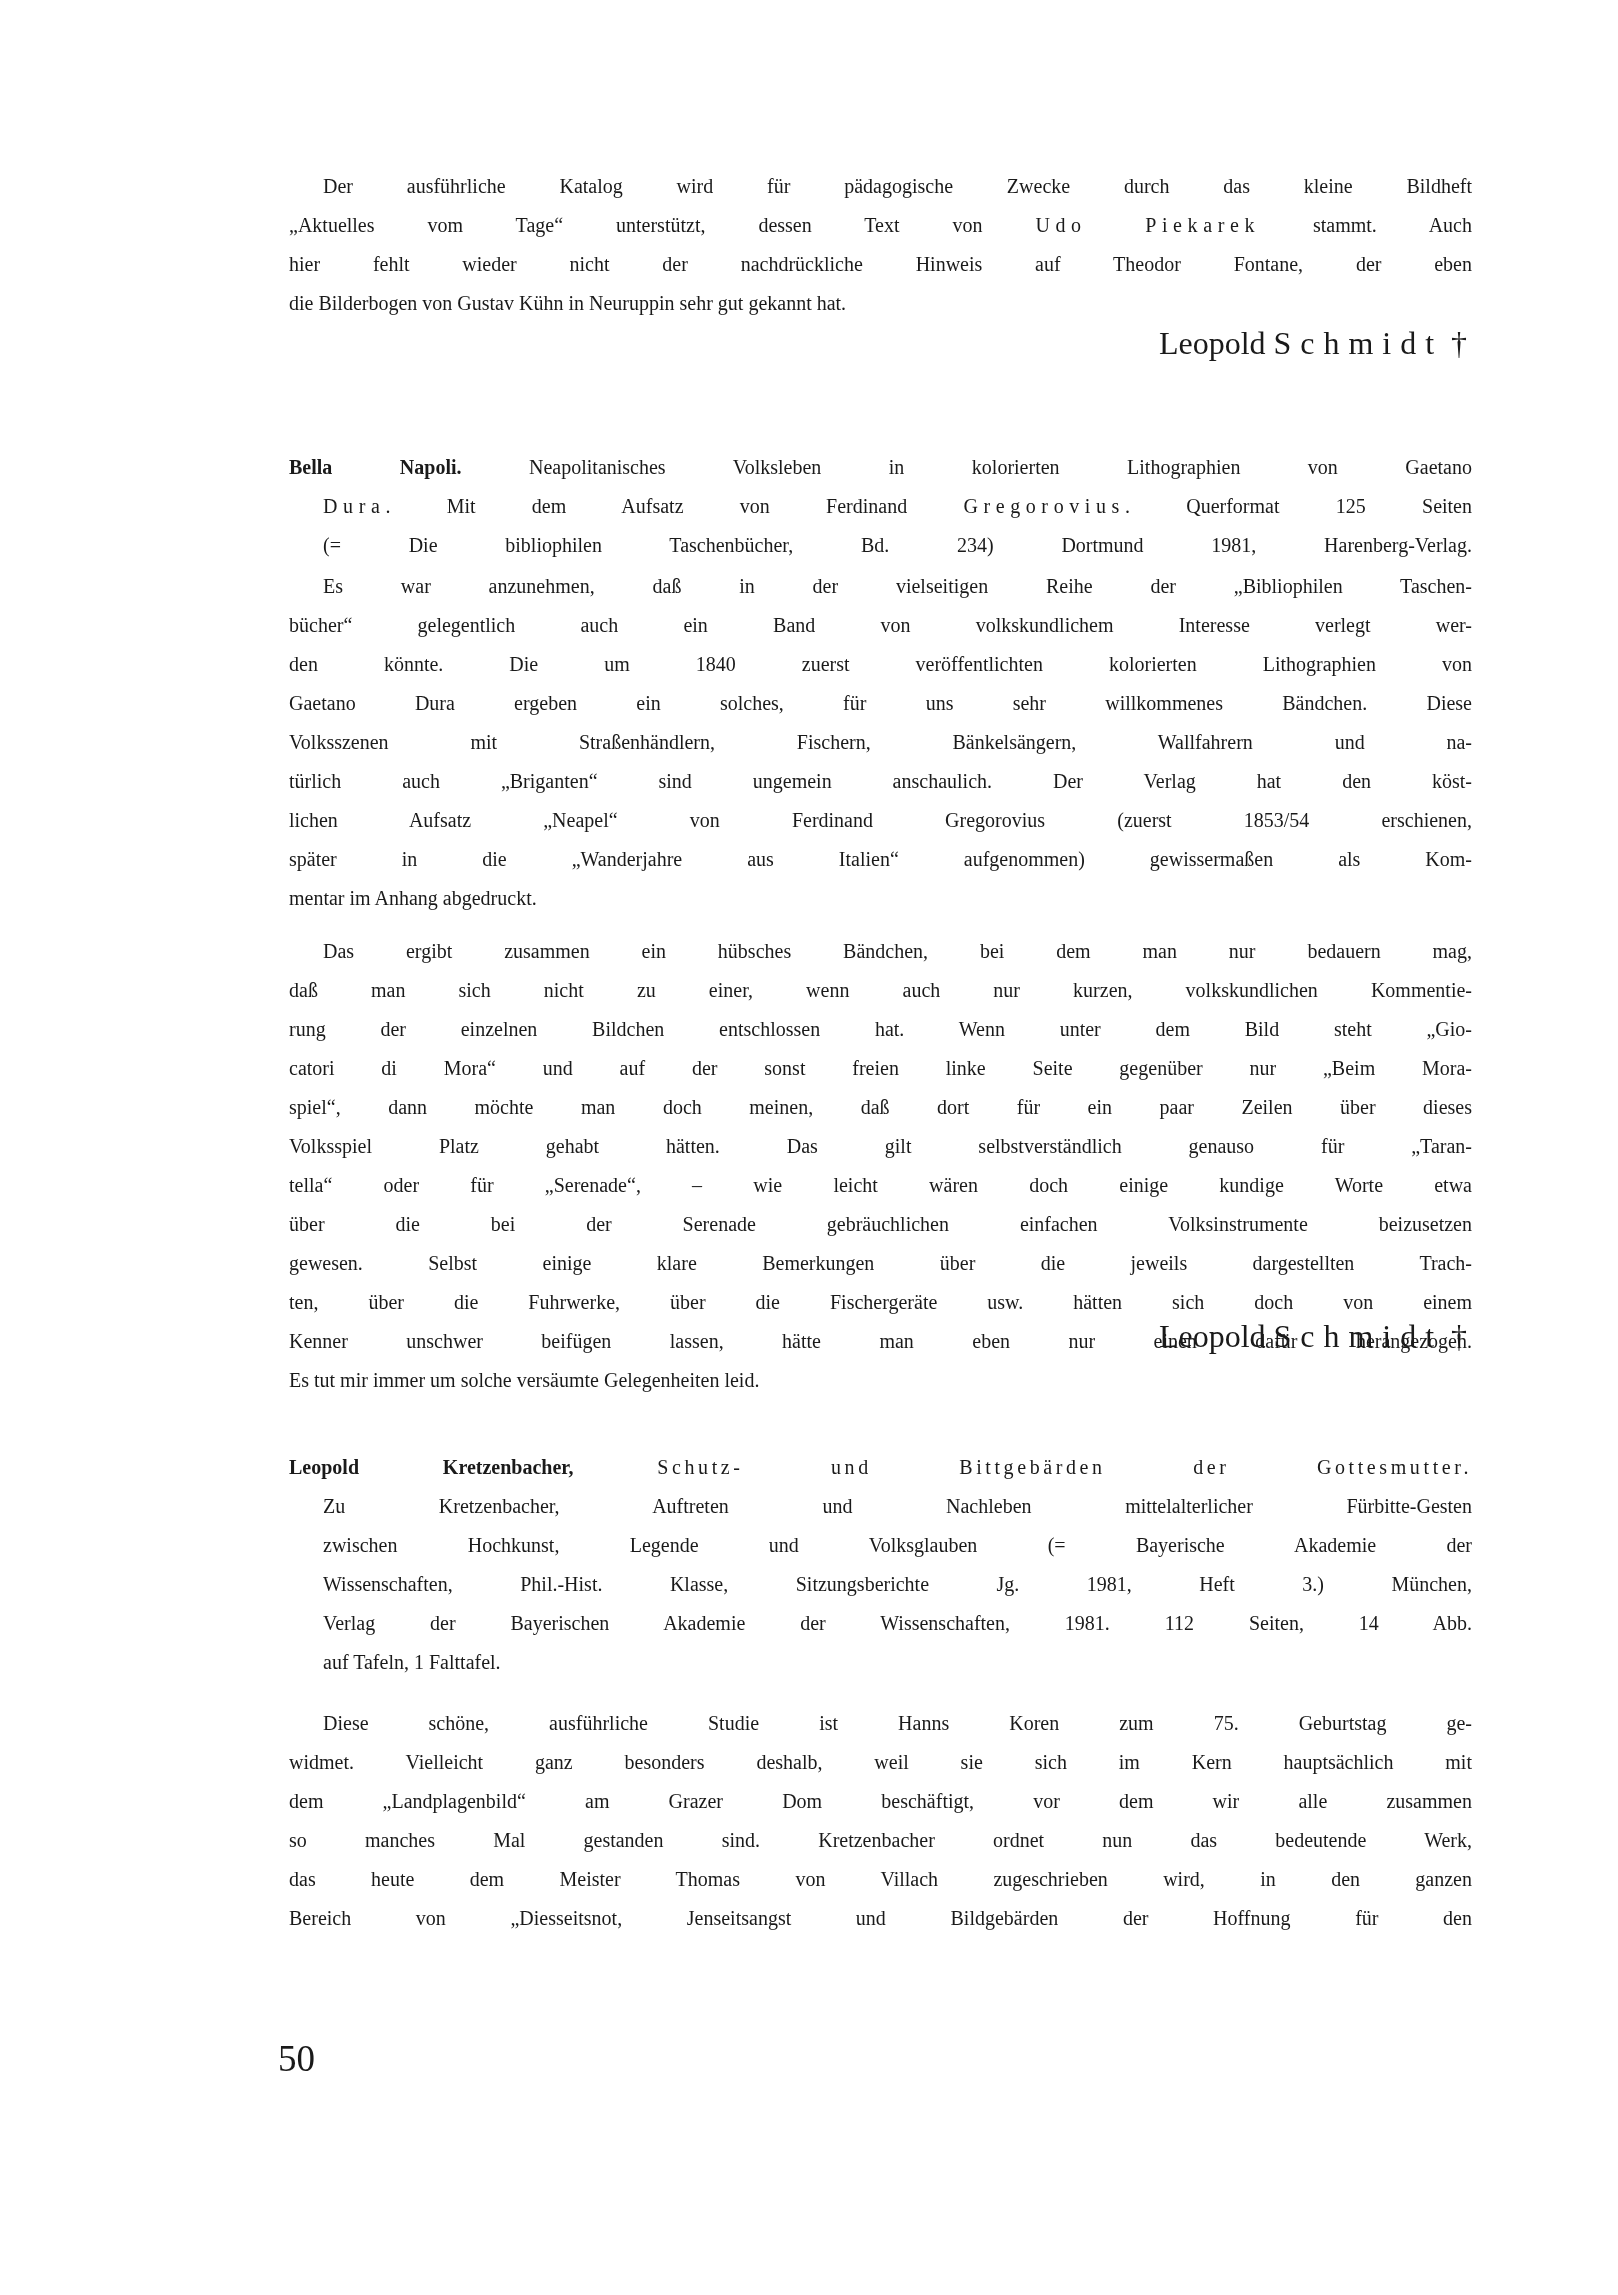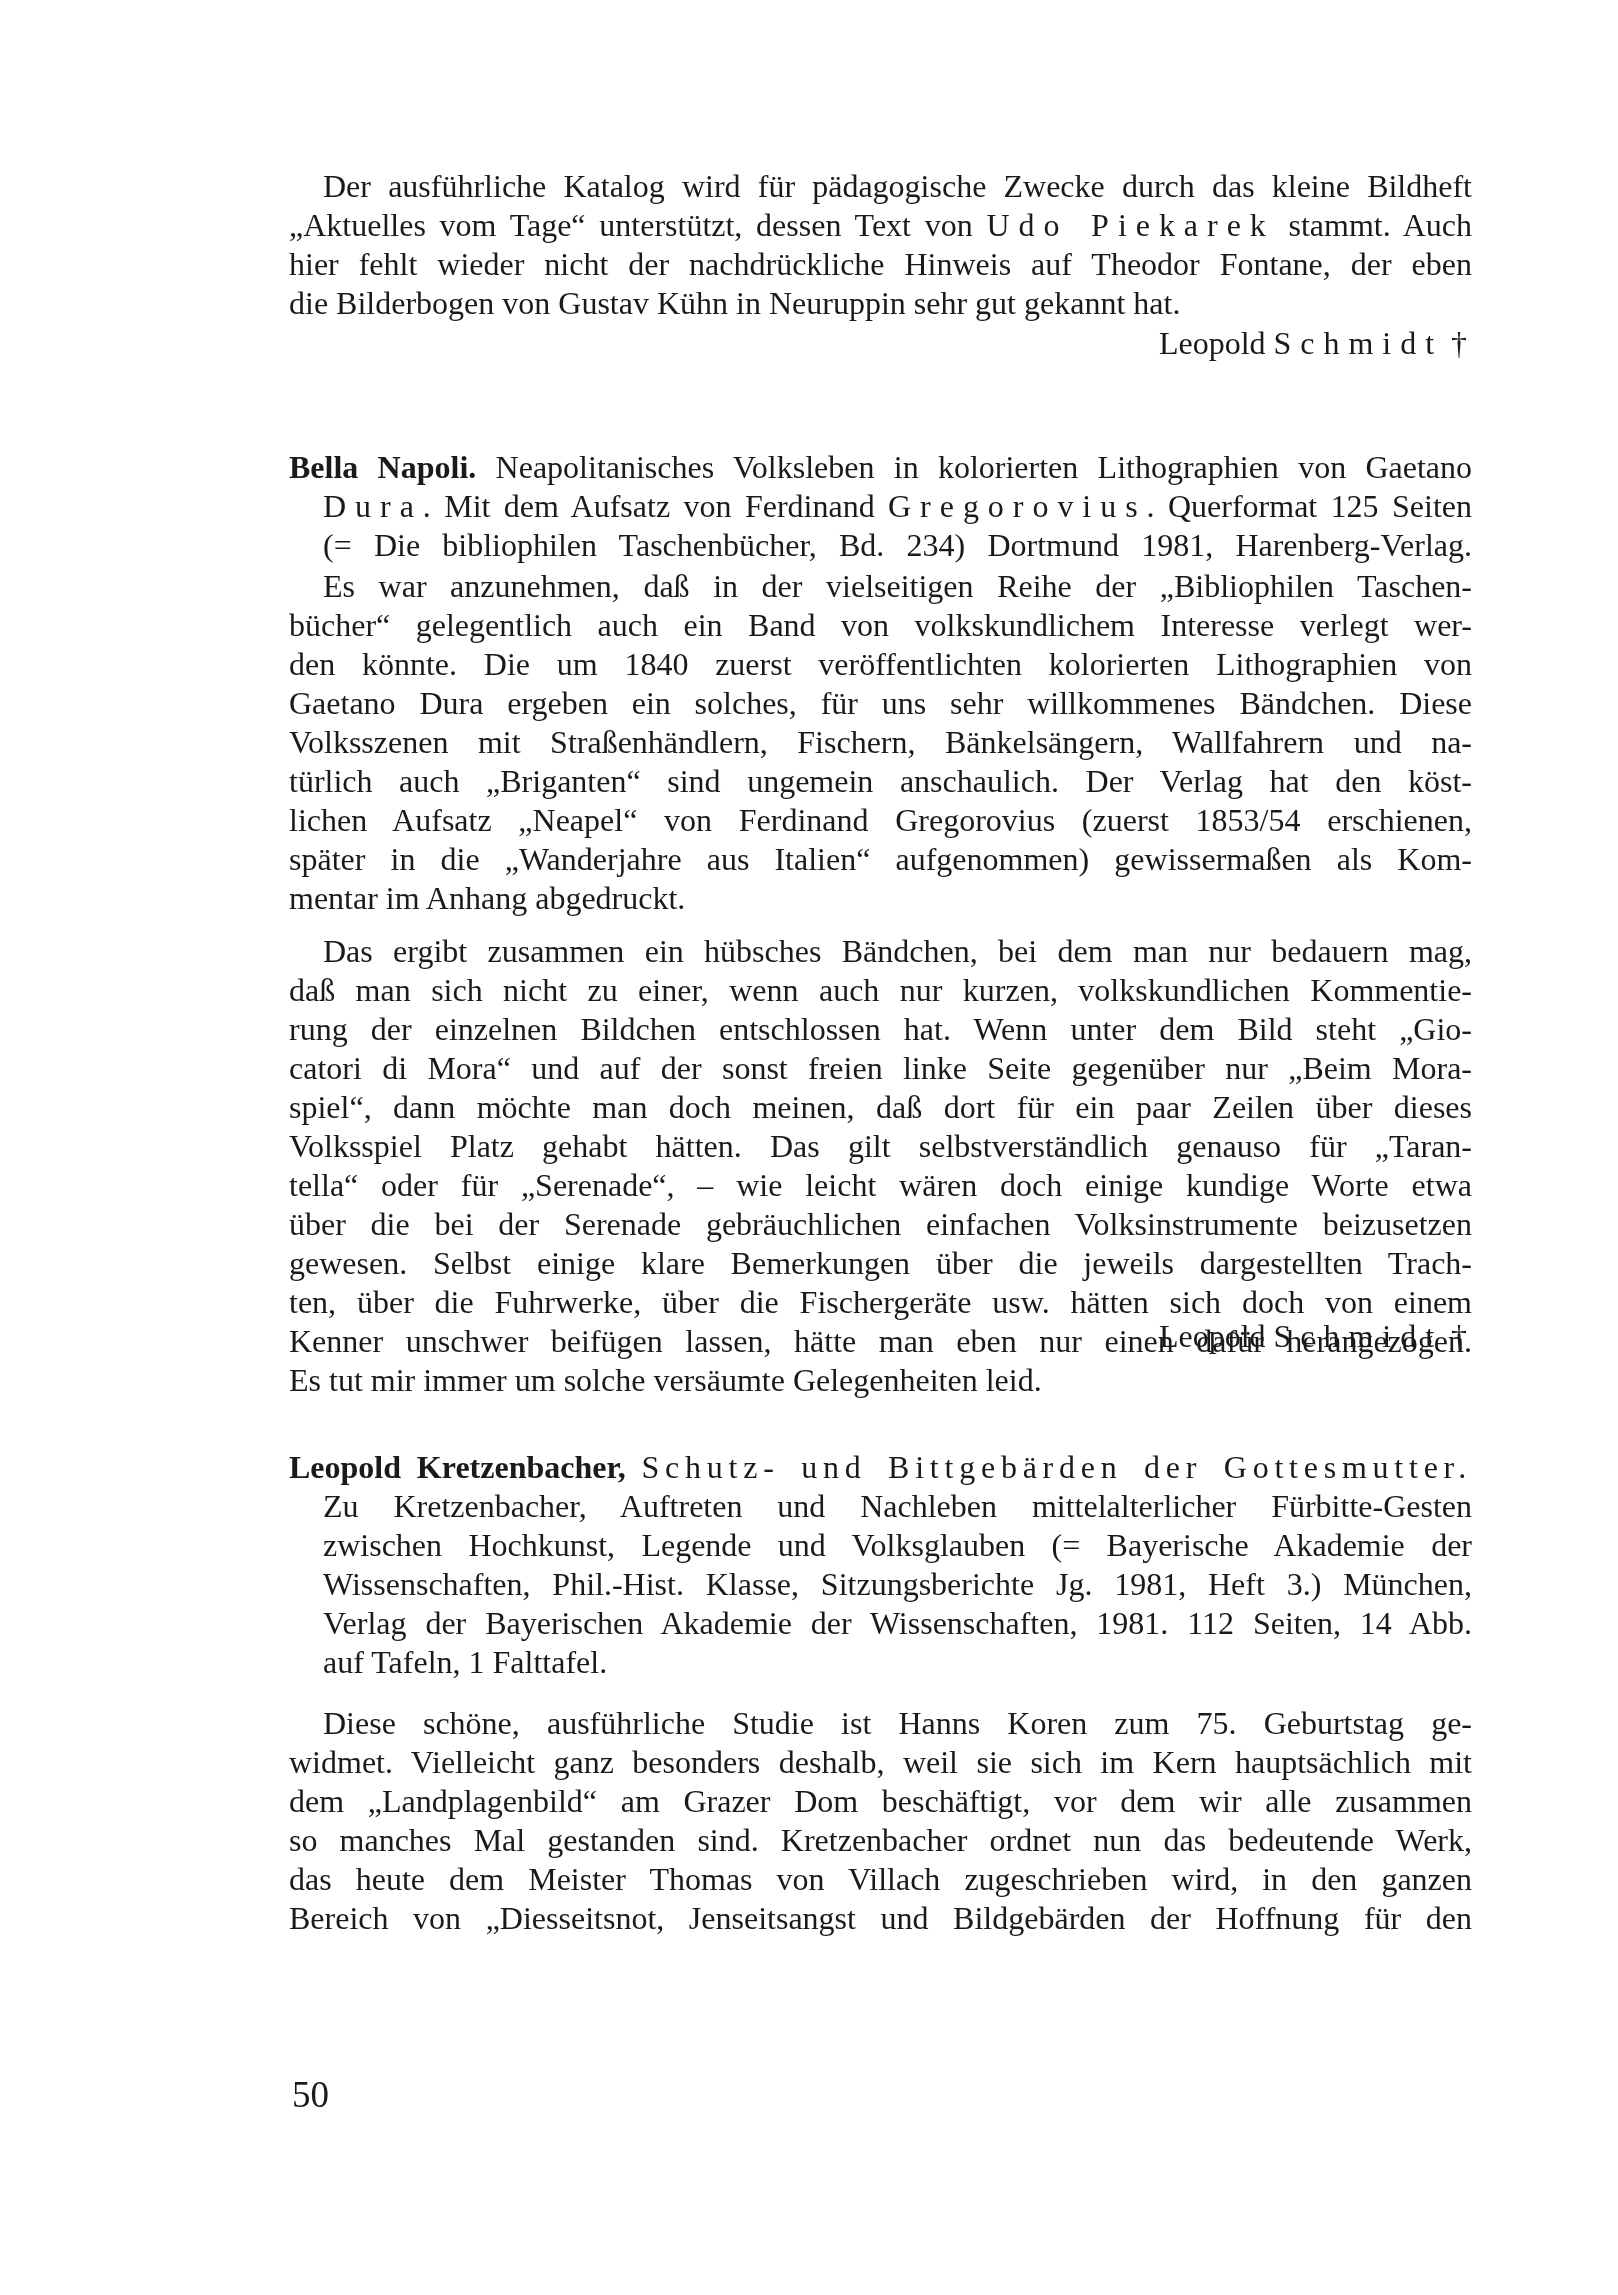--- a/index.html
+++ b/index.html
@@ -1,26 +1,26 @@
 <!DOCTYPE html>
 <html style="font-size:13px"><head>
 <meta charset="utf-8">
 <style>
   html, body { margin: 0; padding: 0; background: #ffffff; }
   body { width: 1618px; height: 2295px; position: relative; overflow: hidden;
          font-family: "Liberation Serif", "DejaVu Serif", serif; color: #1a1a1a; }
-  .block { position: absolute; left: 289px; width: 1183px; font-size: 32px; line-height: 39px; }
+  .block { position: absolute; left: 289px; width: 1183px; font-size: 20px; line-height: 39px; }
   .line { display: block; height: 39px; white-space: nowrap; text-align: justify; text-align-last: justify; }
   .line.last { text-align-last: left; }
   .ind { padding-left: 34px; }
   .hang { padding-left: 34px; }
   .sp { letter-spacing: 0.28em; }
   .b { font-weight: bold; }
   .sig { position: absolute; right: 151px; font-size: 32px; line-height: 39px; white-space: nowrap; }
-  .pnum { position: absolute; left: 292px; top: 2039px; font-size: 37px; line-height: 39px; margin-top: 36px; }
+  .pnum { position: absolute; left: 278px; top: 2039px; font-size: 37px; line-height: 39px; }
 </style>
 </head>
 <body>
 
 <div class="block" style="top:167px;">
   <span class="line ind">Der ausführliche Katalog wird für pädagogische Zwecke durch das kleine Bildheft</span>
   <span class="line">
     <span>„Aktuelles vom Tage“ unterstützt, dessen Text von </span><span class="sp">Udo Piekarek</span><span> stammt. Auch</span>
   </span>
   <span class="line">hier fehlt wieder nicht der nachdrückliche Hinweis auf Theodor Fontane, der eben</span>

